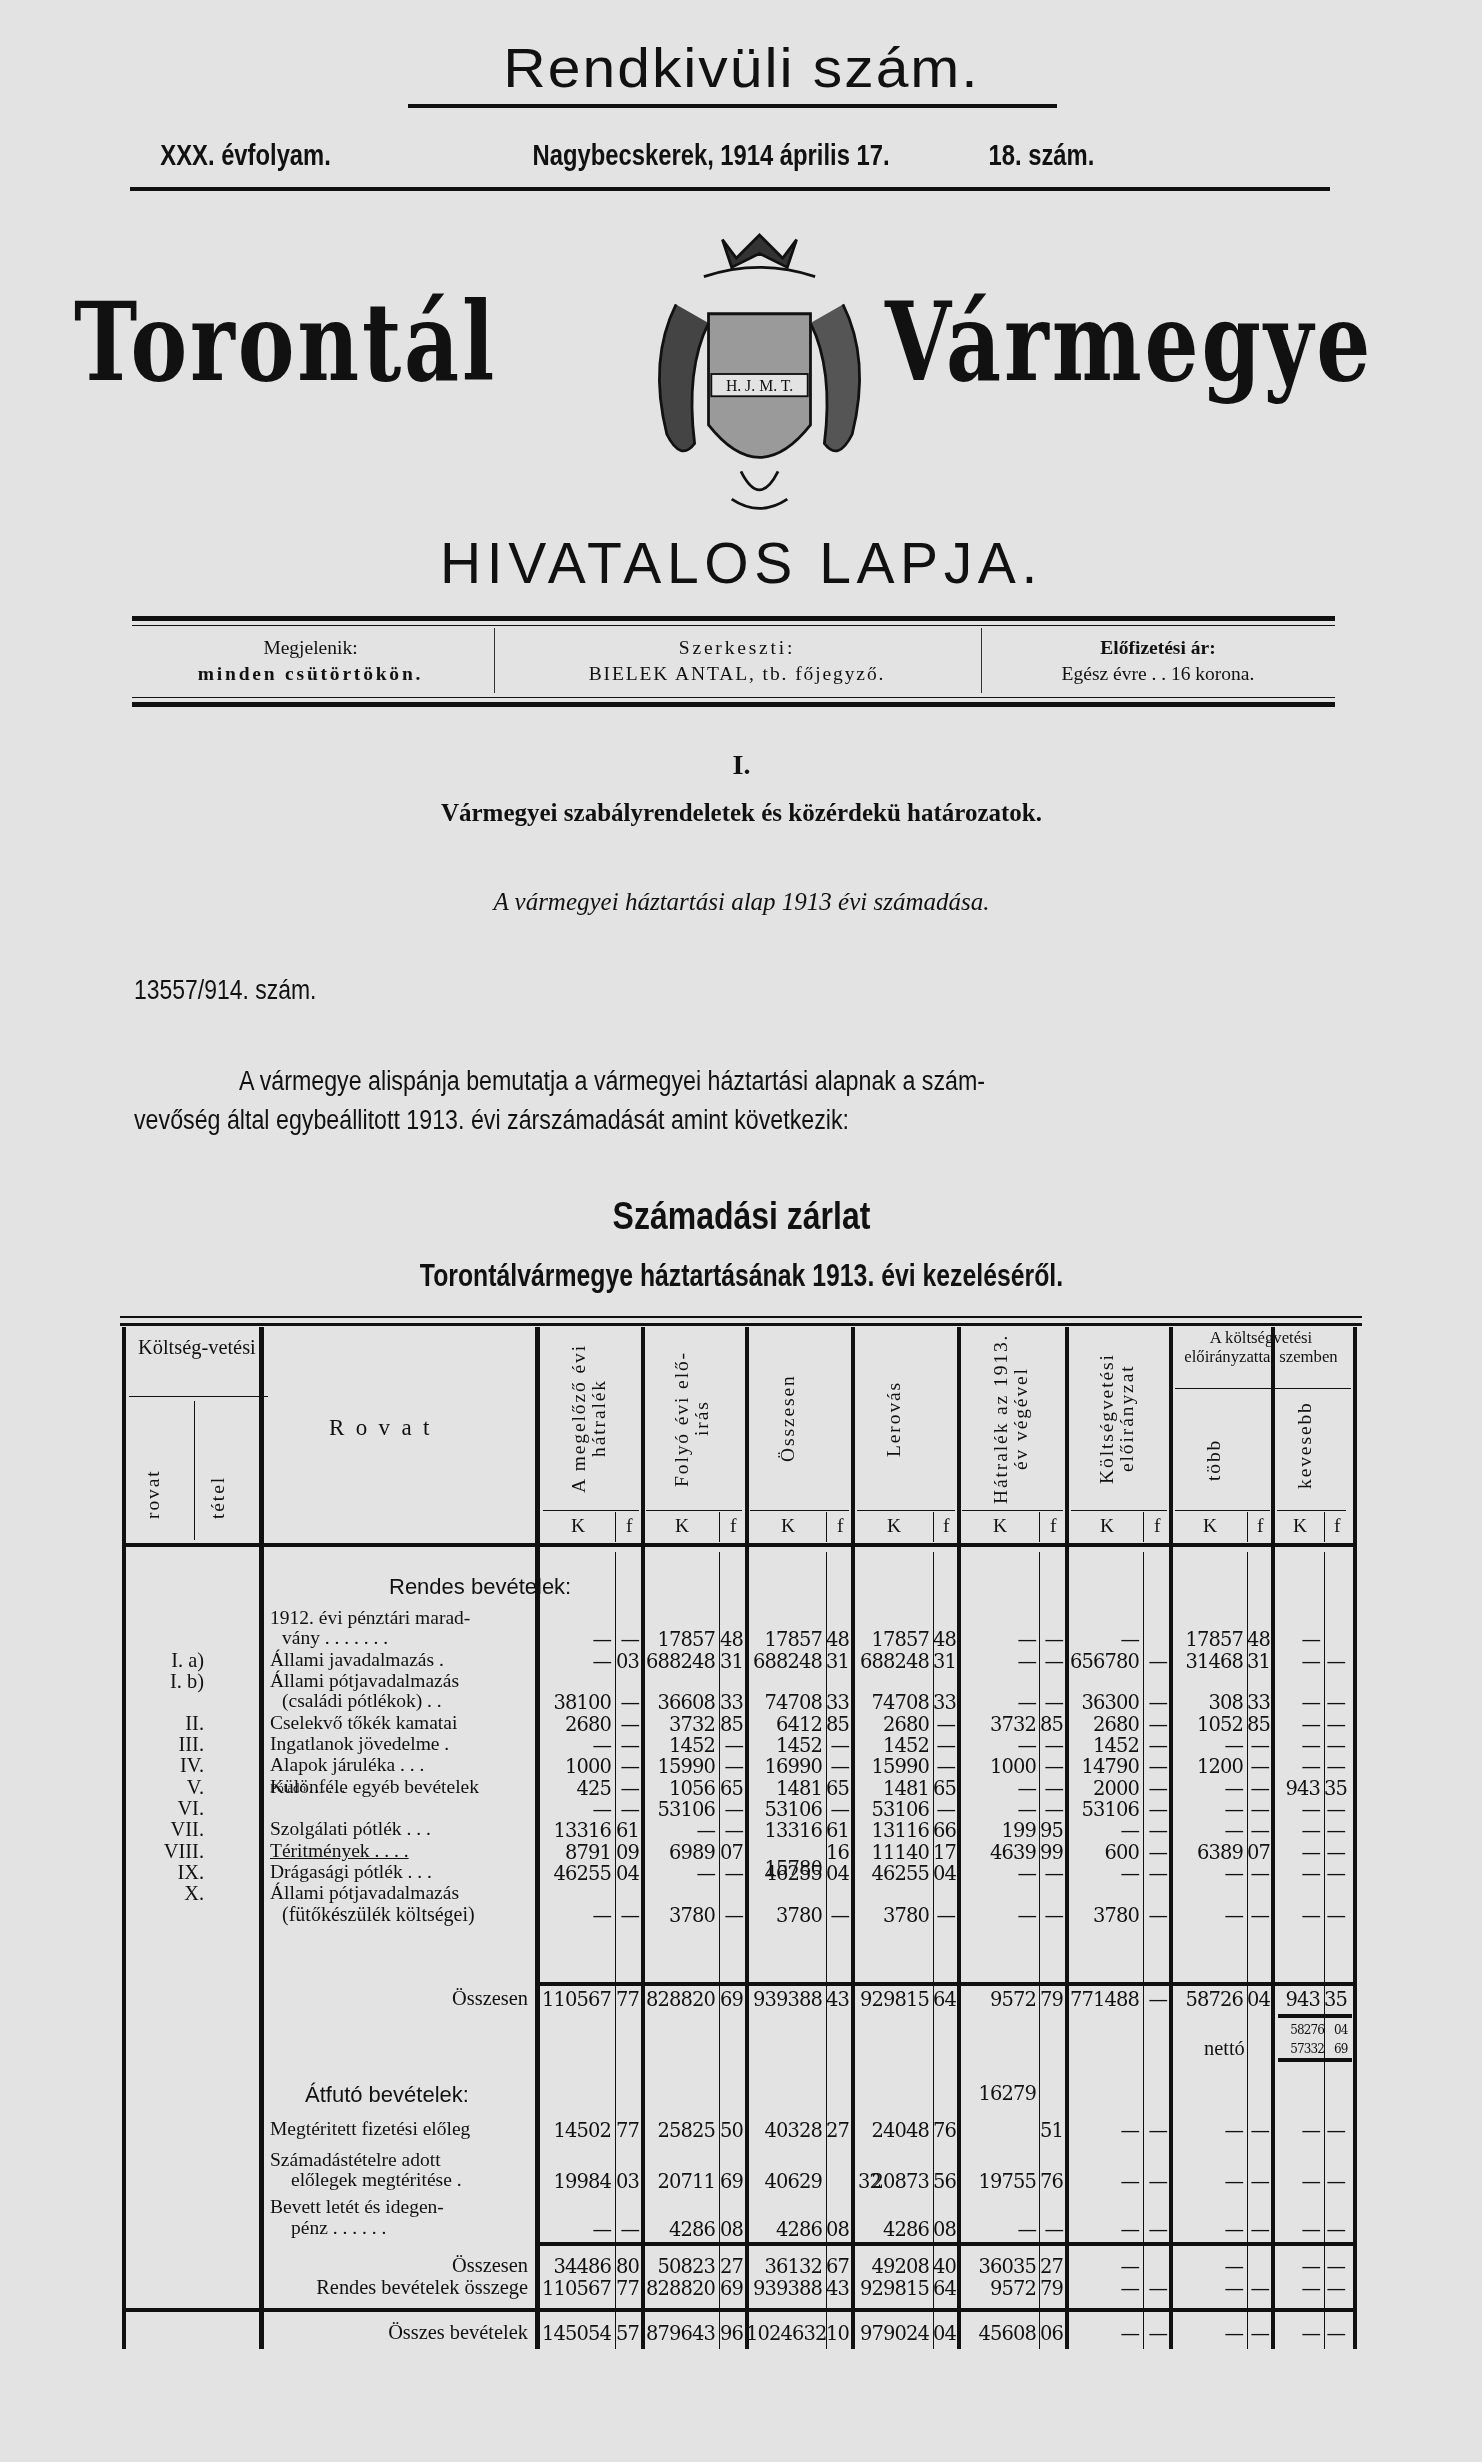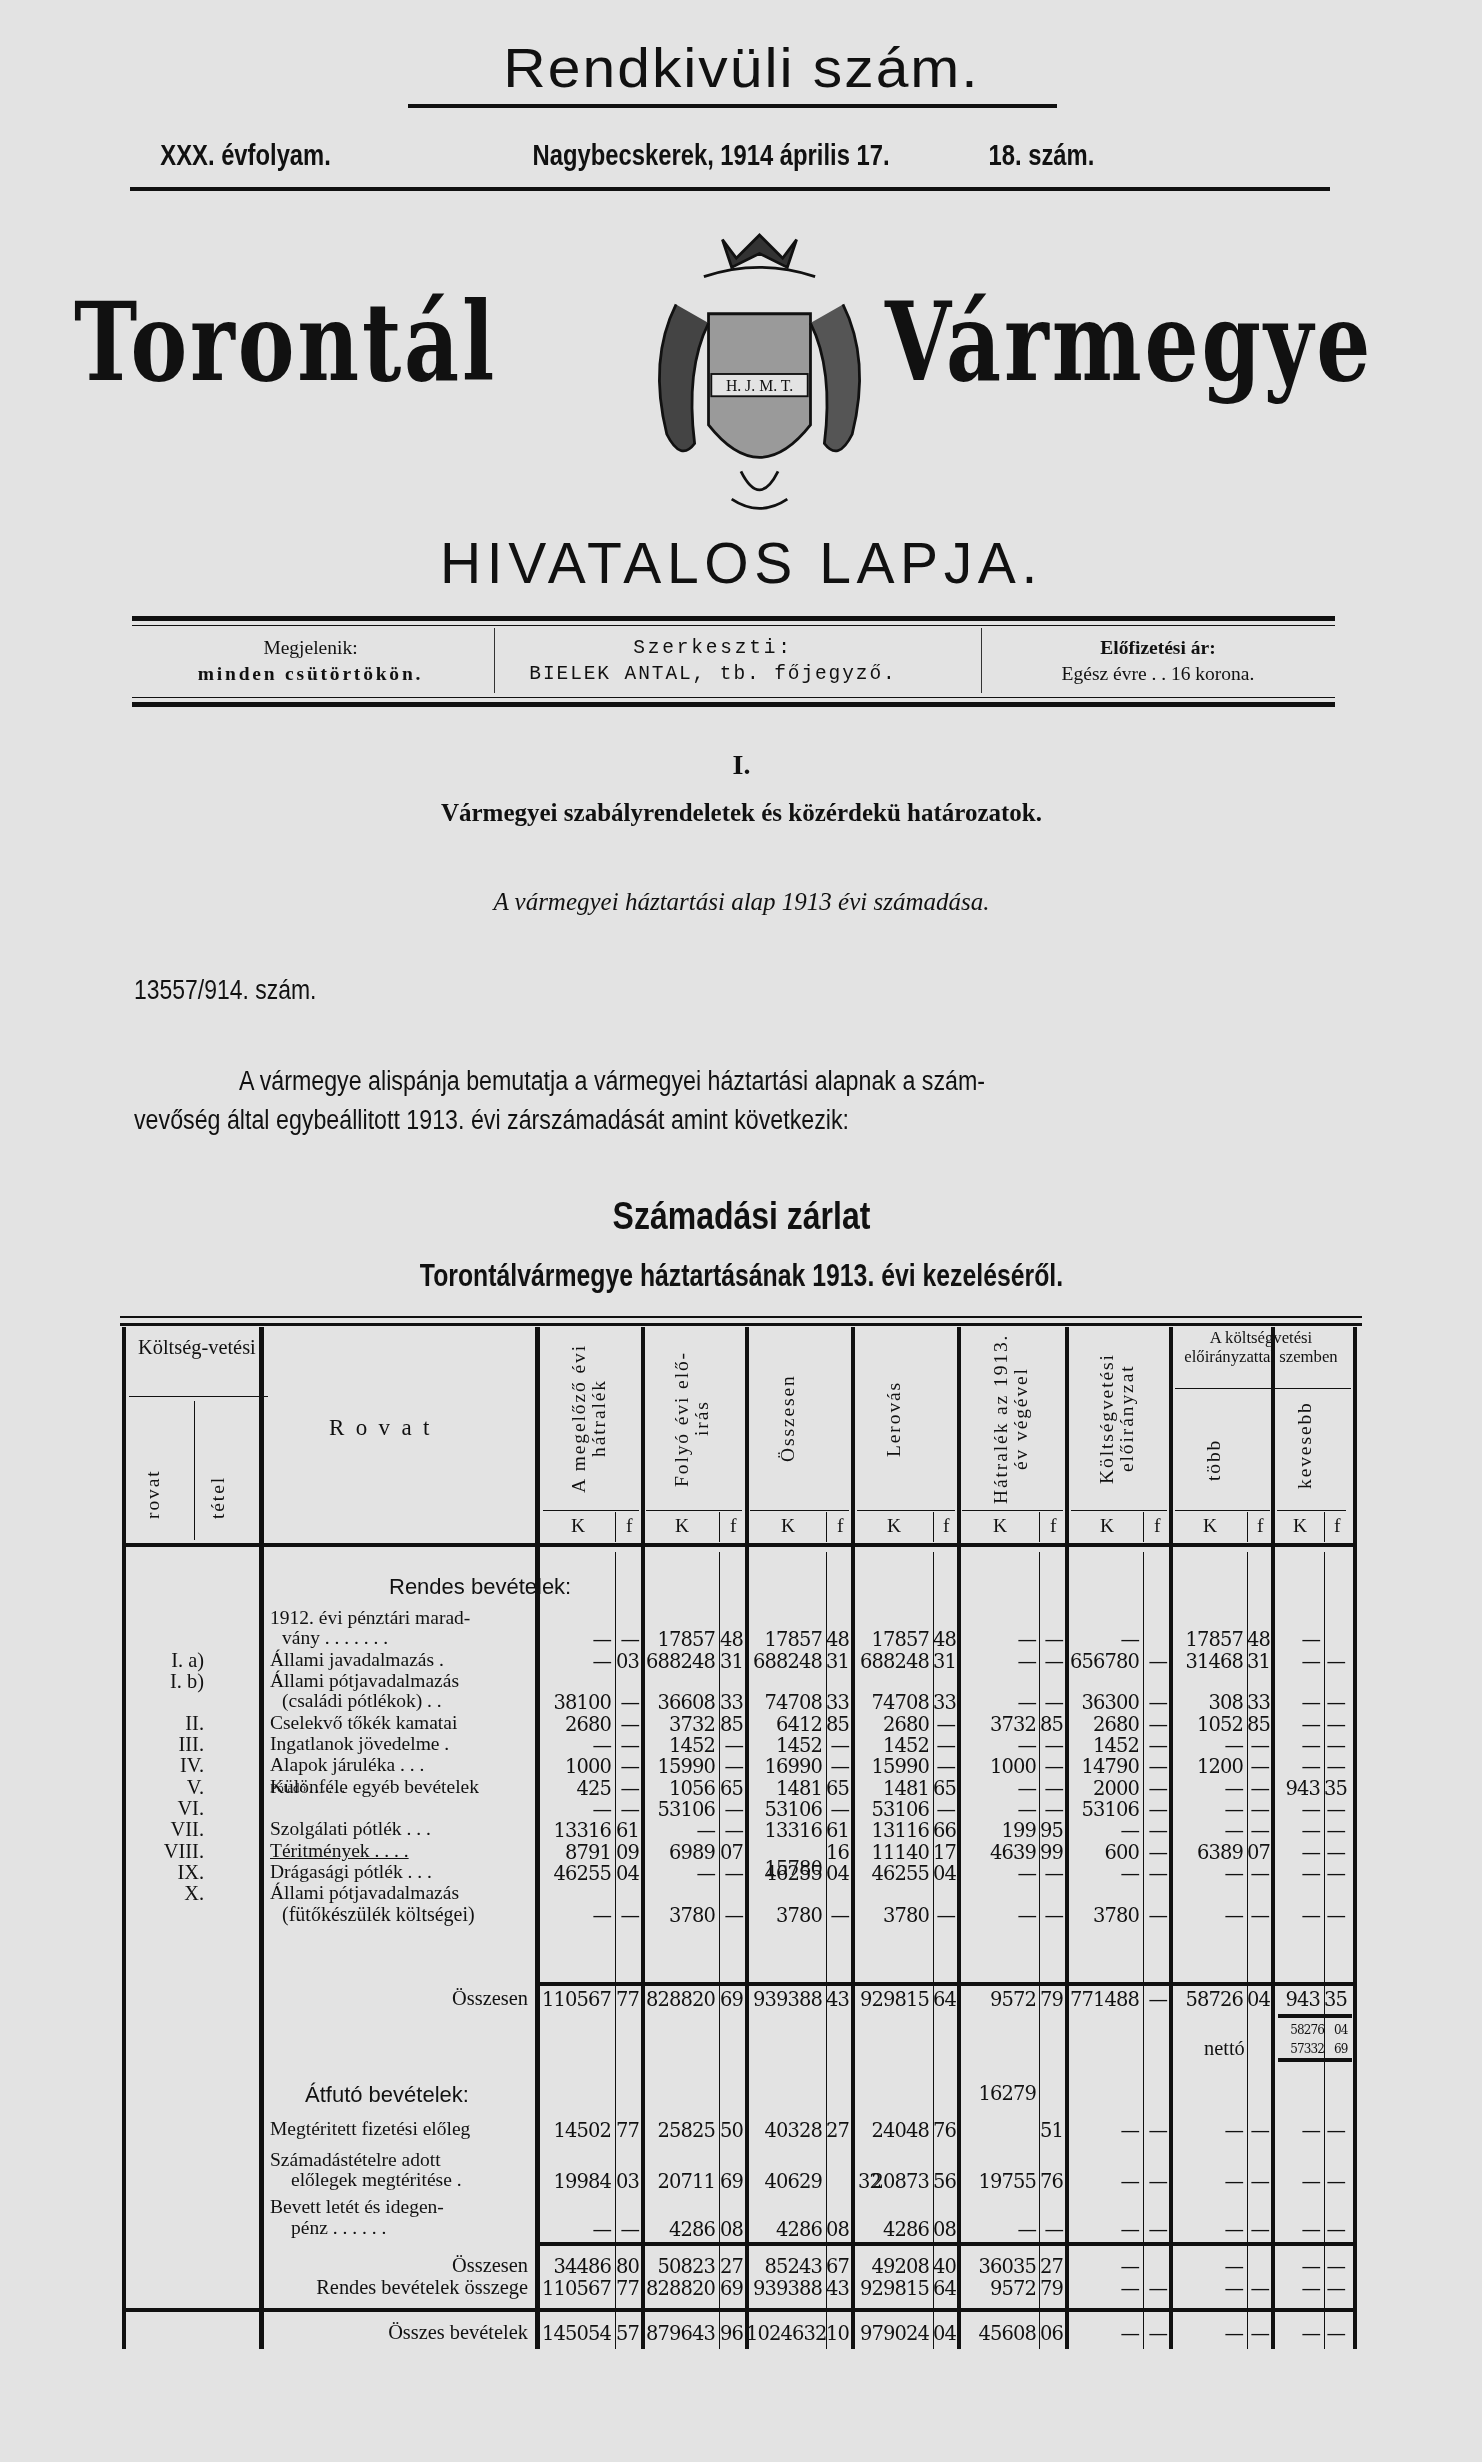--- a/index.html
+++ b/index.html
@@ -71,21 +71,21 @@
 <div id="subtitle" class="abs center">HIVATALOS LAPJA.</div>
 
 <div class="rule" style="left:132px;top:616px;width:1203px;height:4.6px;"></div>
 <div class="rule" style="left:132px;top:625px;width:1203px;height:0.9px;"></div>
 
 <div class="abs info-col" style="left:130px;width:361px;">
   <div>Megjelenik:</div>
   <div class="b" style="letter-spacing:2.8px;">minden csütörtökön.</div>
 </div>
 <div class="info-sep" style="left:494px;"></div>
-<div class="abs info-col" style="left:472px;width:482px;font-family:Liberation Mono, monospace;">
+<div class="abs info-col" style="left:496px;width:482px;">
   <div style="letter-spacing:2.8px;">Szerkeszti:</div>
   <div style="letter-spacing:1.9px;">BIELEK ANTAL, tb. főjegyző.</div>
 </div>
 <div class="info-sep" style="left:981px;"></div>
 <div class="abs info-col" style="left:982px;width:352px;">
   <div class="b">Előfizetési ár:</div>
   <div>Egész évre . . 16 korona.</div>
 </div>
 
 <div class="rule" style="left:132px;top:697px;width:1203px;height:0.9px;"></div>
@@ -470,21 +470,21 @@
     <div class="cell num" style="left: 1051px; top: 902px; width: 72px;">—</div>
     <div class="cell num" style="left: 1127px; top: 902px; width: 22px;">—</div>
     <div class="cell num" style="left: 1153px; top: 902px; width: 47px;">—</div>
     <div class="cell num" style="left: 1204px; top: 902px; width: 21px;">—</div>
     <div class="vline" style="left: 419px; top: 926px; width: 816px; height: 3.7px;"></div>
     <div class="cell label" style="left: 278px; top: 939px; width: 130px; text-align: right;">Összesen</div>
     <div class="cell num" style="left: 419px; top: 939px; width: 72px;">34486</div>
     <div class="cell num" style="left: 495px; top: 939px; width: 24px;">80</div>
     <div class="cell num" style="left: 523px; top: 939px; width: 72px;">50823</div>
     <div class="cell num" style="left: 599px; top: 939px; width: 24px;">27</div>
-    <div class="cell num" style="left: 626px; top: 939px; width: 76px;">85243</div>
+    <div class="cell num" style="left: 626px; top: 939px; width: 76px;">36132</div>
     <div class="cell num" style="left: 706px; top: 939px; width: 23px;">67</div>
     <div class="cell num" style="left: 733px; top: 939px; width: 76px;">49208</div>
     <div class="cell num" style="left: 813px; top: 939px; width: 22px;">40</div>
     <div class="cell num" style="left: 839px; top: 939px; width: 77px;">36035</div>
     <div class="cell num" style="left: 919px; top: 939px; width: 24px;">27</div>
     <div class="cell num" style="left: 947px; top: 939px; width: 72px;">—</div>
     <div class="cell num" style="left: 1023px; top: 939px; width: 24px;"></div>
     <div class="cell num" style="left: 1051px; top: 939px; width: 72px;">—</div>
     <div class="cell num" style="left: 1127px; top: 939px; width: 22px;"></div>
     <div class="cell num" style="left: 1153px; top: 939px; width: 47px;">—</div>

